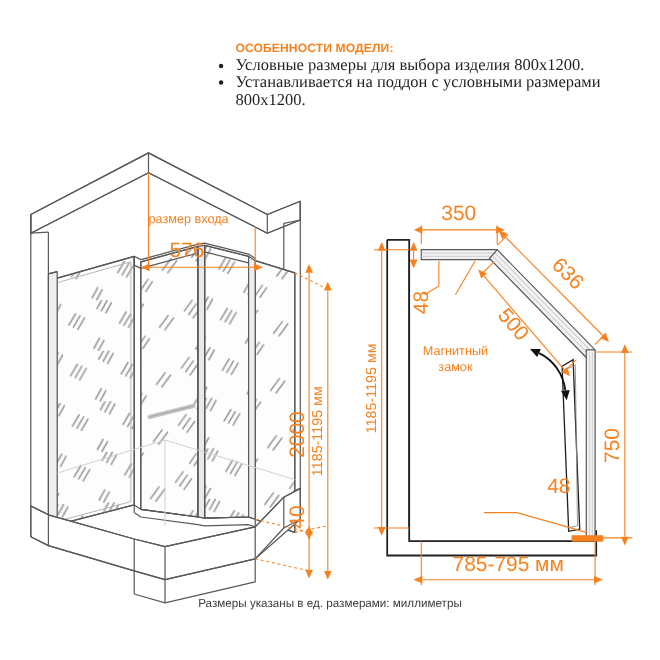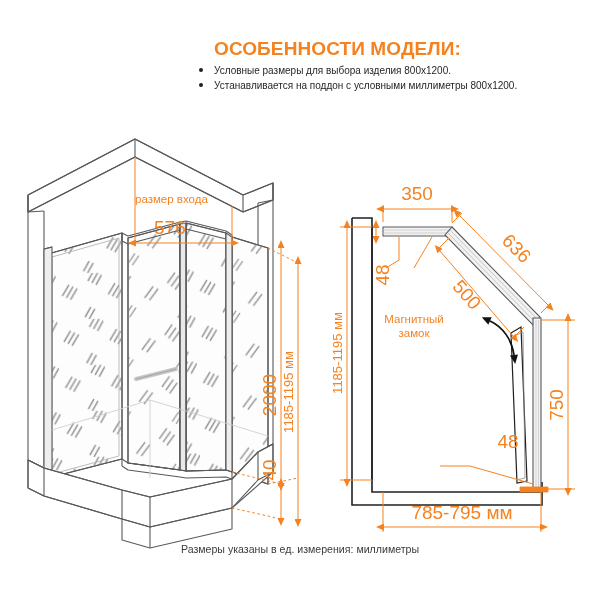--- a/index.html
+++ b/index.html
@@ -22,38 +22,39 @@
     width: 600px;
     height: 600px;
   }
   .features {
     position: absolute;
     left: 196px;
     top: 38px;
     width: 392px;
   }
   .features-title {
-    font-size: 19px;
+    font-size: 11px;
     font-weight: bold;
     color: #F5821F;
     letter-spacing: 0.1px;
     margin: 0 0 3px 18px;
   }
   .features ul {
     list-style: none;
     margin: 0;
     padding: 0;
   }
   .features li {
     position: relative;
-    font-size: 10px;
+    font-size: 15px;
     line-height: 15.4px;
     color: #231f20;
     padding-left: 18px;
     margin-bottom: 0px;
+    font-family: Liberation Serif, serif;
   }
   .features li .bullet {
     position: absolute;
     left: 3px;
     top: 5px;
     width: 4px;
     height: 4px;
     border-radius: 50%;
     background: #231f20;
   }
@@ -85,21 +86,21 @@
 </style>
 </head>
 <body>
 
 <div id="stage">
 
   <div class="features">
     <div class="features-title">ОСОБЕННОСТИ МОДЕЛИ:</div>
     <ul>
       <li><span class="bullet"></span><span>Условные размеры для выбора изделия 800x1200.</span></li>
-      <li><span class="bullet"></span><span>Устанавливается на поддон с условными миллиметры 800x1200.</span></li>
+      <li><span class="bullet"></span><span>Устанавливается на поддон с условными размерами 800x1200.</span></li>
     </ul>
   </div>
 
   <svg width="600" height="600" viewBox="0 0 600 600" style="position:absolute;left:0;top:0;">
     <defs>
       <marker id="arrL" markerWidth="9" markerHeight="7" refX="8" refY="3.5" orient="auto" markerUnits="userSpaceOnUse">
         <path d="M8,0 L0,3.5 L8,7 z" fill="#F5821F"></path>
       </marker>
       <marker id="arrR" markerWidth="9" markerHeight="7" refX="1" refY="3.5" orient="auto" markerUnits="userSpaceOnUse">
         <path d="M1,0 L9,3.5 L1,7 z" fill="#F5821F"></path>
@@ -372,14 +373,14 @@
     <text class="dimtext" x="462" y="299" transform="rotate(49 462 299)" text-anchor="middle">500</text>
     <text class="dimtext" x="389" y="275" transform="rotate(-90 389 275)" text-anchor="middle">48</text>
     <text class="dimtext" x="508" y="448" text-anchor="middle">48</text>
     <text class="dimtext" x="563" y="405" transform="rotate(-90 563 405)" text-anchor="middle">750</text>
     <text class="dimtext-sm" x="342" y="353" transform="rotate(-90 342 353)" text-anchor="middle">1185-1195 мм</text>
     <text class="dimtext" x="462" y="519" text-anchor="middle">785-795 мм</text>
     <text class="labeltext" x="414" y="323" text-anchor="middle">Магнитный</text>
     <text class="labeltext" x="414" y="337" text-anchor="middle">замок</text>
   </svg>
 
-  <div class="footer-note">Размеры указаны в ед. измерения: миллиметры</div>
+  <div class="footer-note">Размеры указаны в ед. размерами: миллиметры</div>
 </div>
 
 </body></html>

